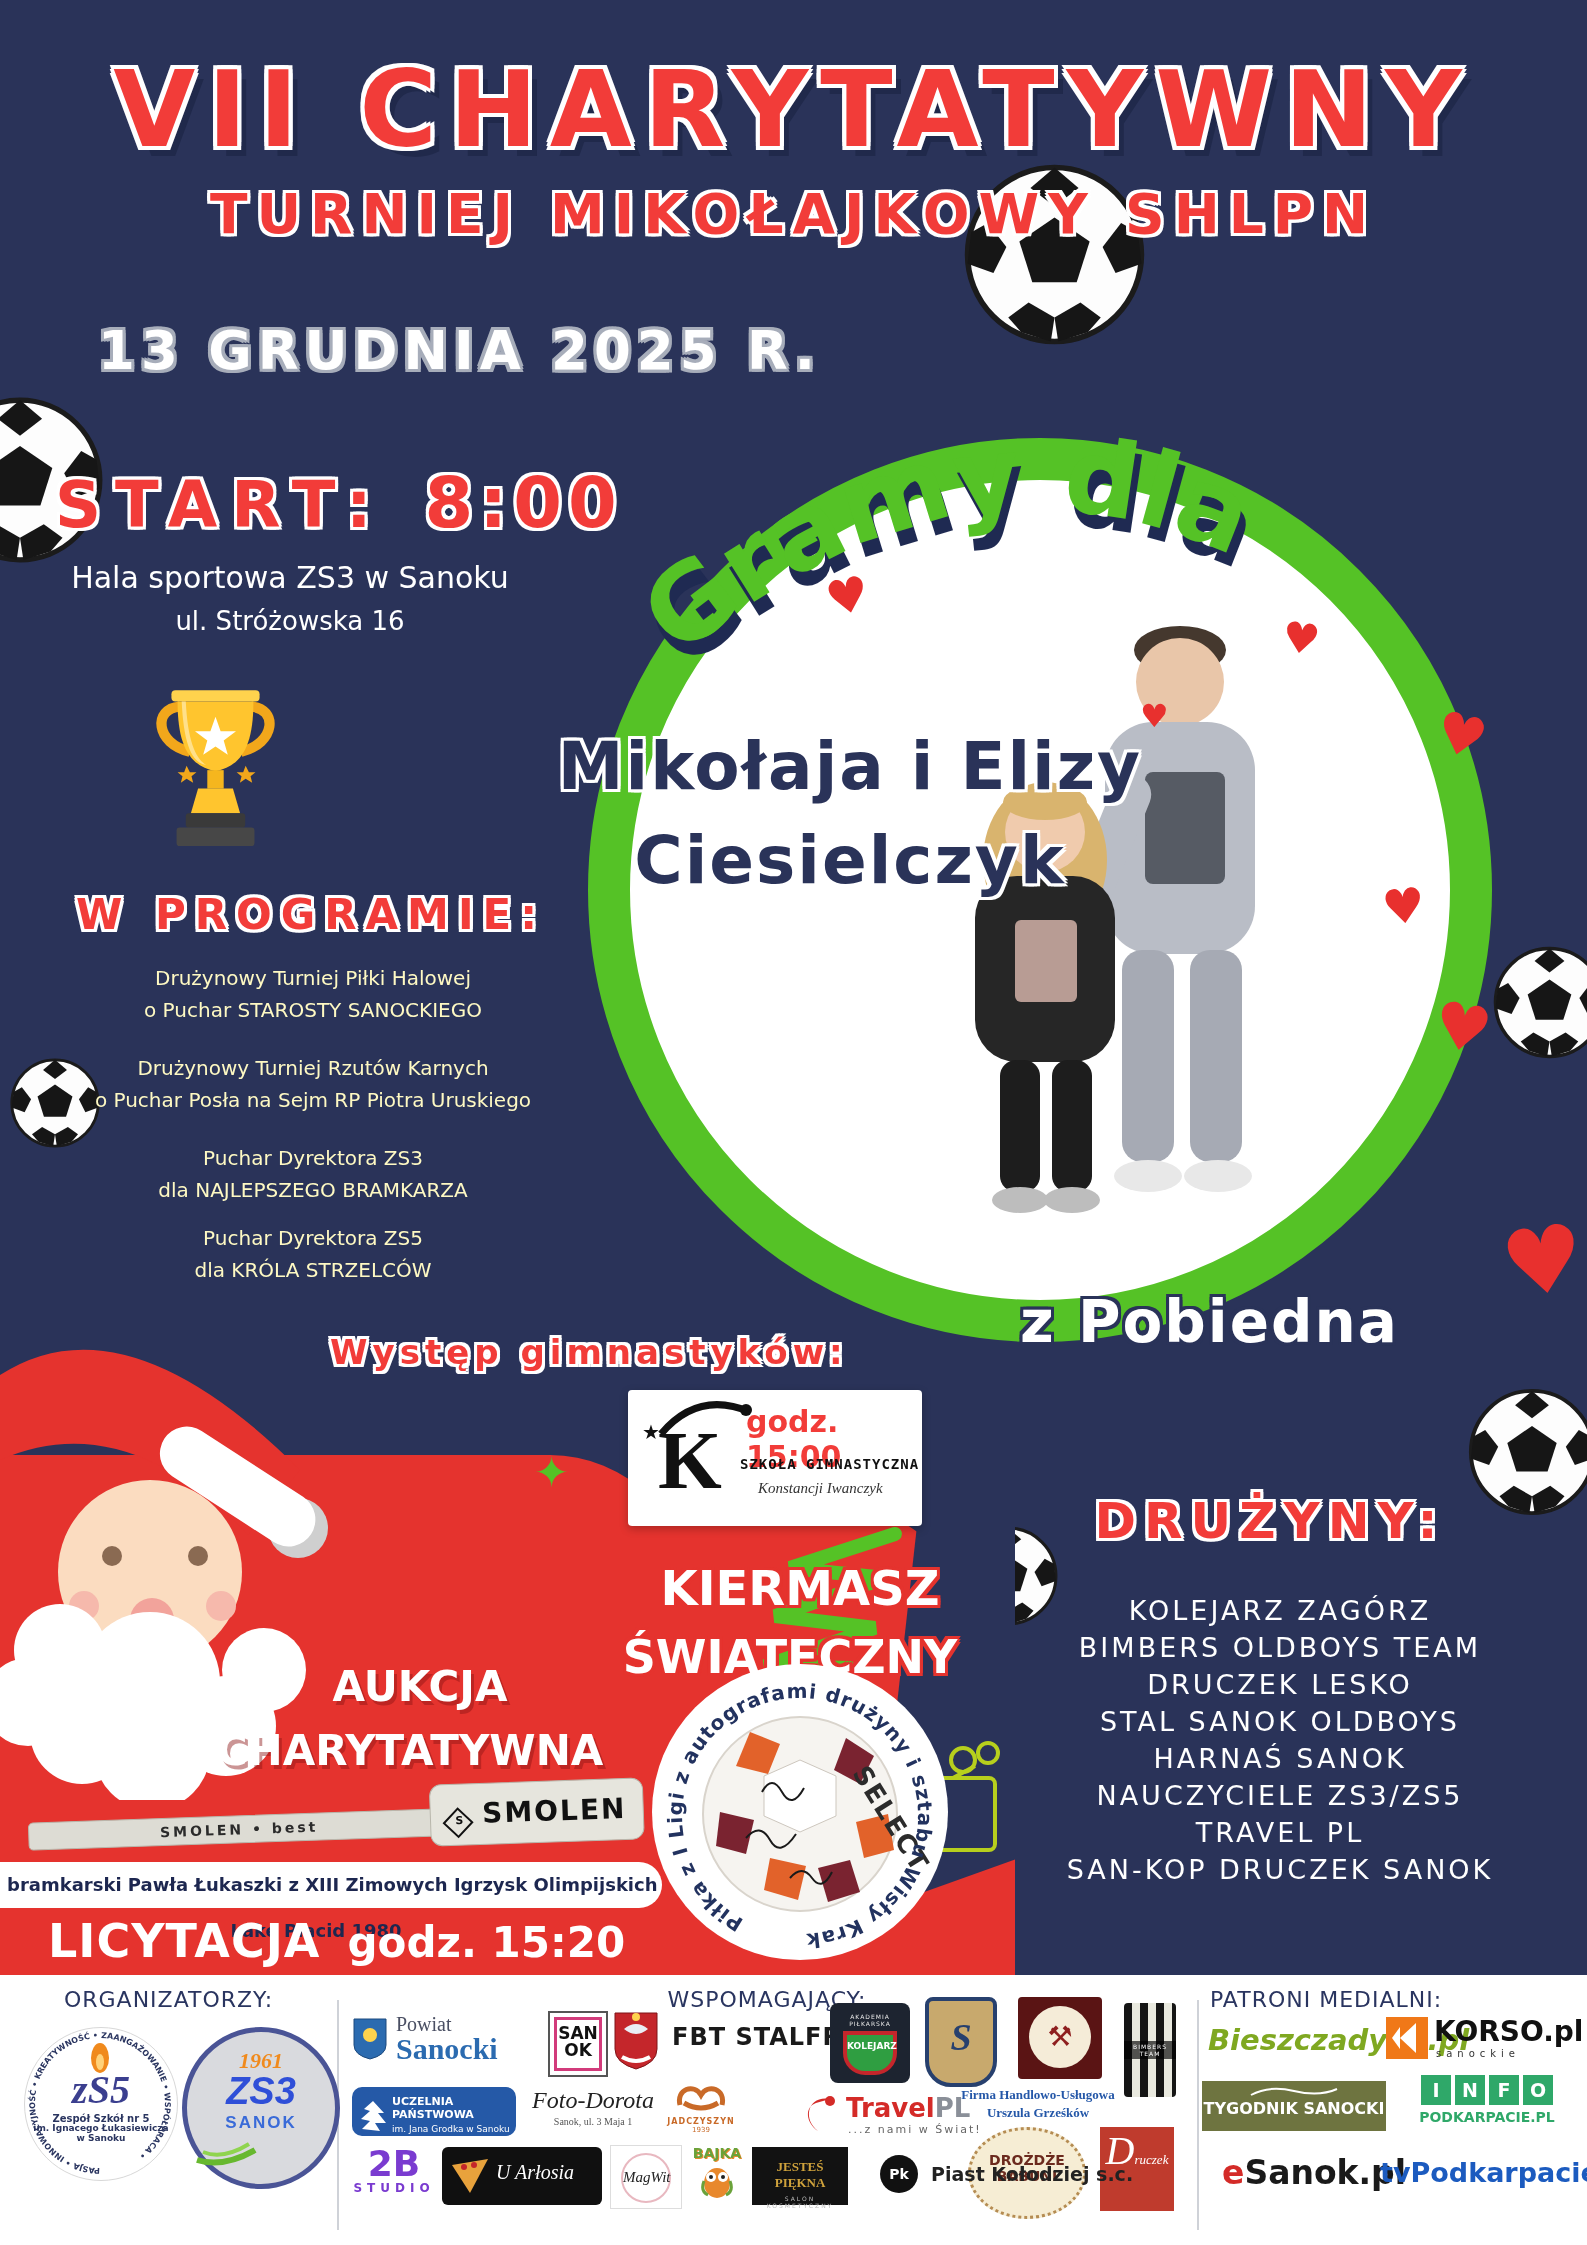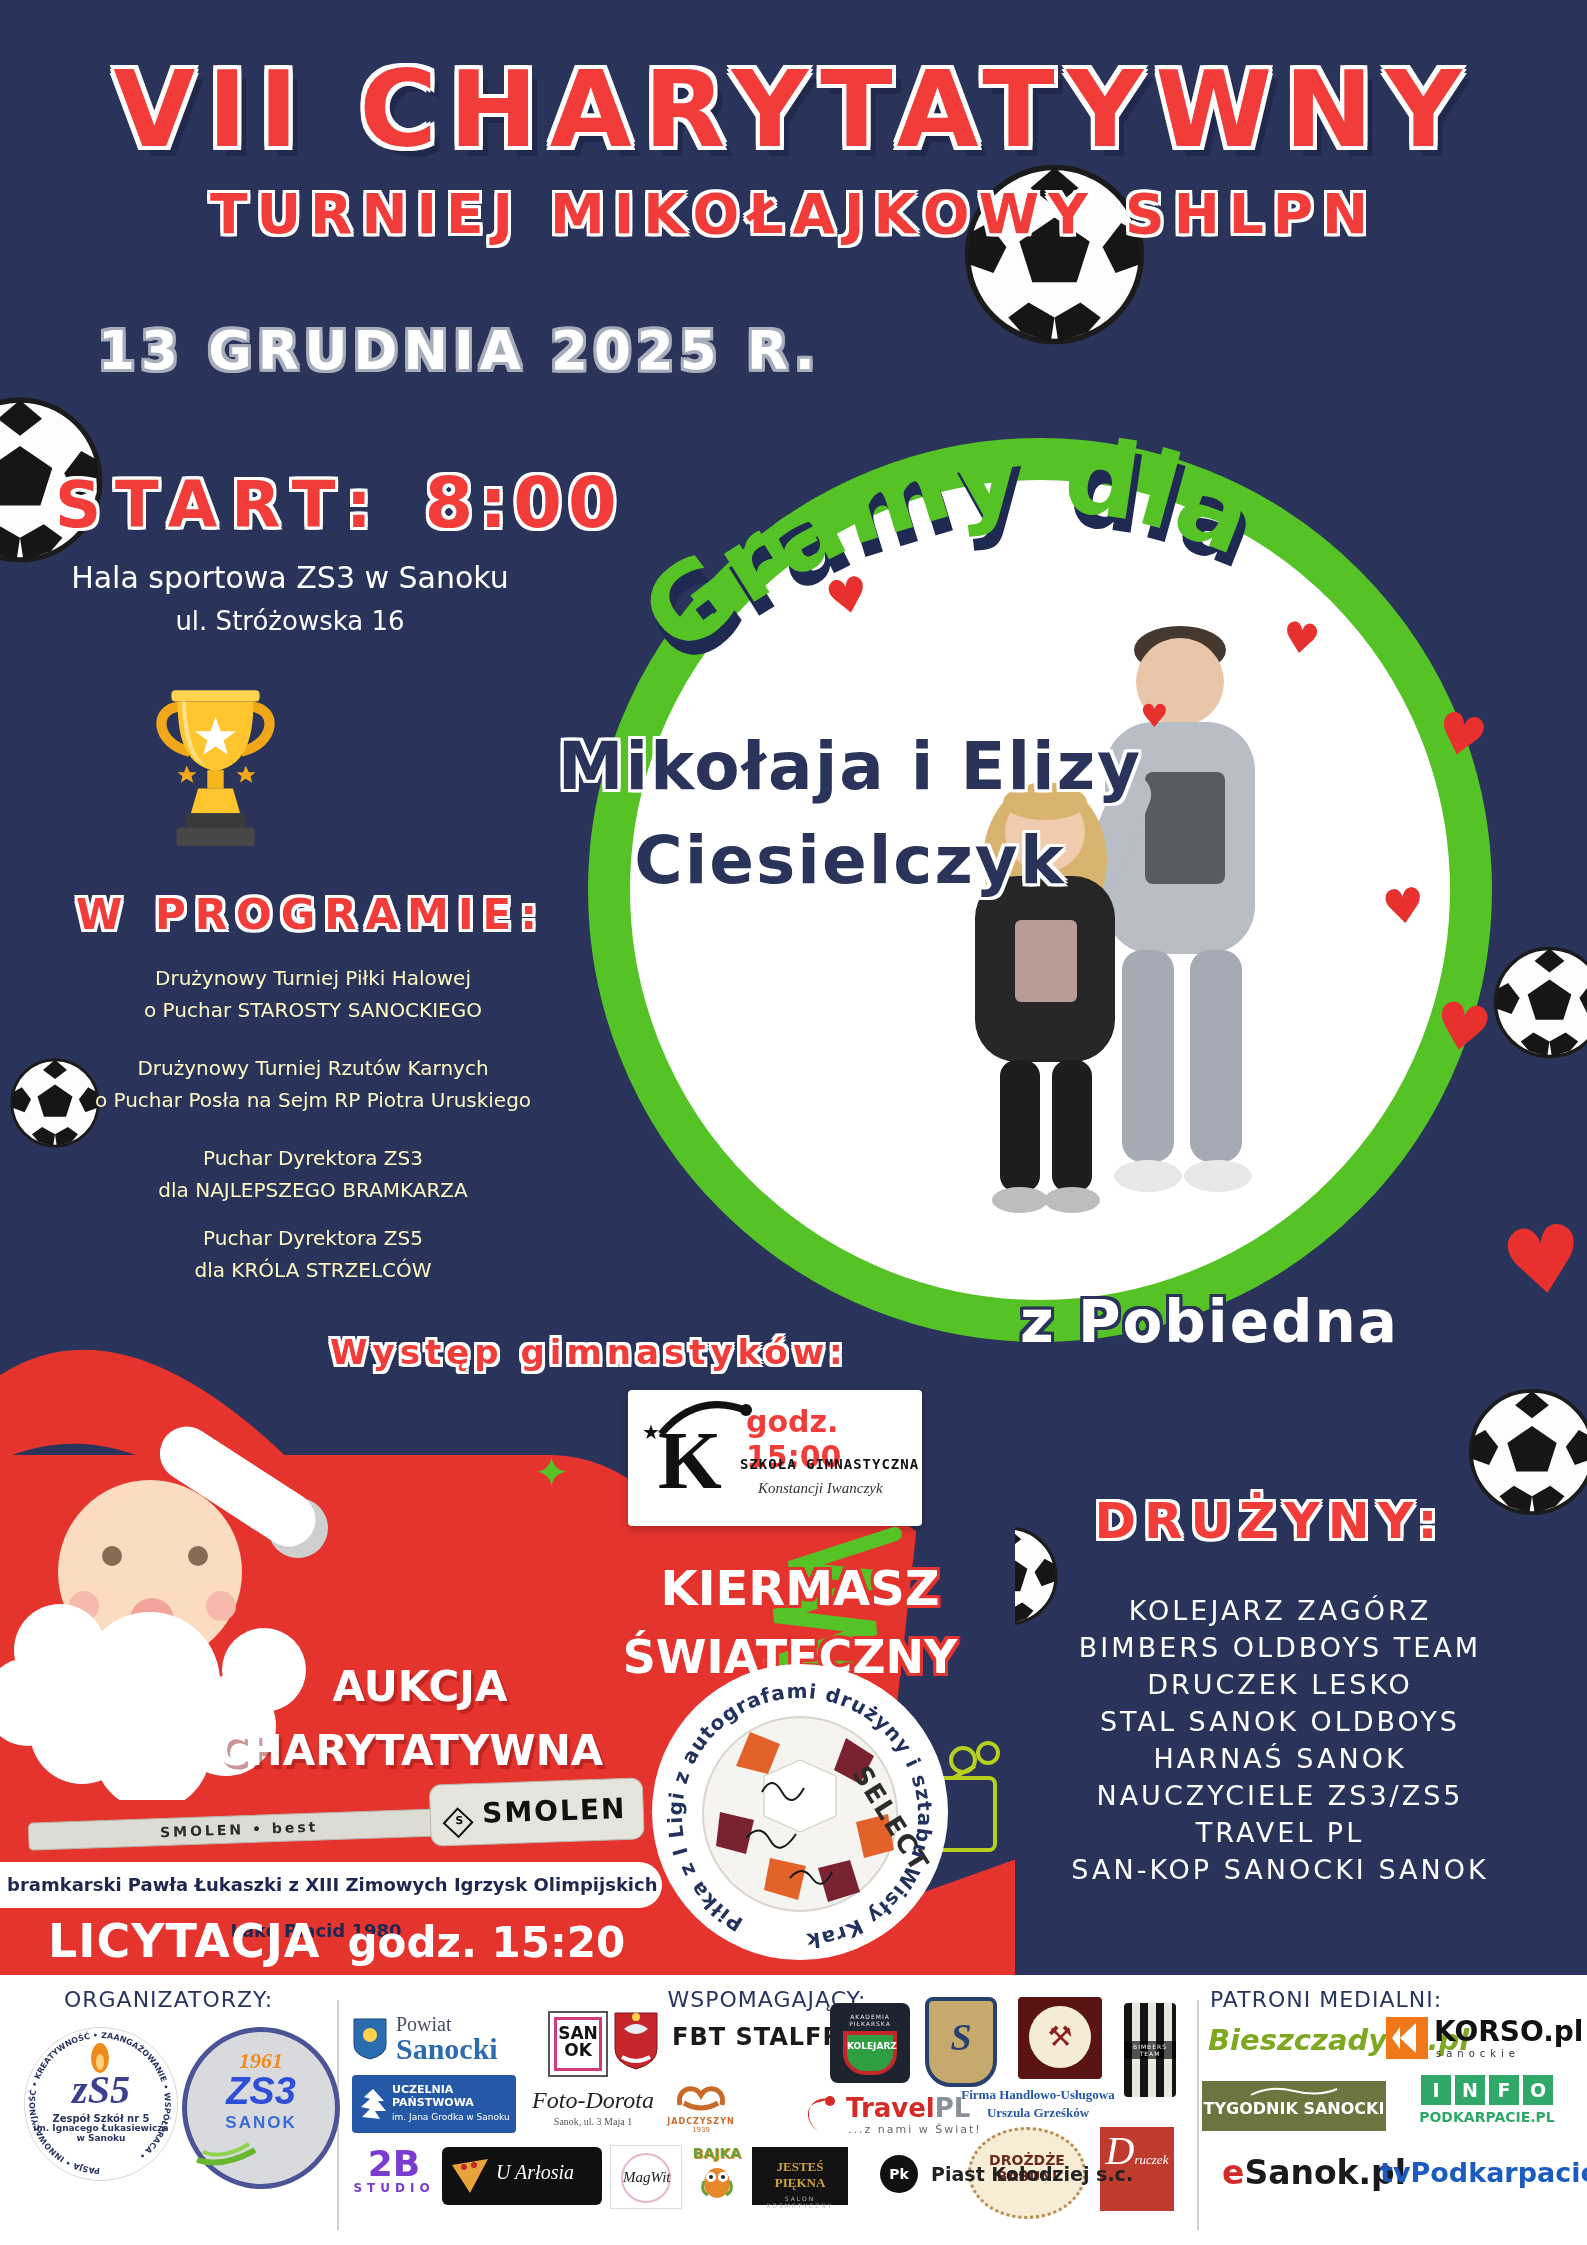--- a/index.html
+++ b/index.html
@@ -273,21 +273,21 @@
   <div class="abs red bold o-white center" style="left:1010px;top:1492px;width:520px;font-size:50px;letter-spacing:8px">DRUŻYNY:</div>
   <div class="abs center" style="left:1010px;top:1592px;width:540px;color:#fff;font-size:27px;
        letter-spacing:3px;line-height:37px">
     <div>KOLEJARZ ZAGÓRZ</div>
     <div>BIMBERS OLDBOYS TEAM</div>
     <div>DRUCZEK LESKO</div>
     <div>STAL SANOK OLDBOYS</div>
     <div>HARNAŚ SANOK</div>
     <div>NAUCZYCIELE ZS3/ZS5</div>
     <div>TRAVEL PL</div>
-    <div>SAN-KOP SANOCKI SANOK</div>
+    <div>SAN-KOP DRUCZEK SANOK</div>
   </div>
 
   <div class="abs" style="left:0;top:1975px;width:1587px;height:270px;background:#fff">
     <div class="abs" style="left:337px;top:25px;width:2px;height:230px;background:#cfd2d8"></div>
     <div class="abs" style="left:1197px;top:25px;width:2px;height:230px;background:#cfd2d8"></div>
 
     <div class="abs footer-head center" style="left:0;top:12px;width:337px">ORGANIZATORZY:</div>
     <div class="abs" style="left:24px;top:52px;width:152px;height:152px;border-radius:50%;background:#fff;
          border:1px solid #d8d8d8;text-align:center">
       <svg class="abs" style="left:0;top:0;width:150px;height:150px" viewBox="0 0 150 150">
@@ -349,21 +349,21 @@
     <div class="abs center" style="left:1018px;top:22px;width:84px;height:82px;background:#5a1414;border-radius:4px">
       <div style="width:62px;height:62px;margin:9px auto;background:#f5ecd8;border-radius:50%;line-height:62px;
            font-size:28px;color:#8e1f1f">⚒</div>
     </div>
     <div class="abs" style="left:1124px;top:28px;width:52px;height:94px;border-radius:4px;
          background:repeating-linear-gradient(90deg,#151515 0 8px,#e9e9df 8px 16px)">
       <div style="background:rgba(0,0,0,.65);color:#fff;font-size:6px;text-align:center;margin-top:38px;
            letter-spacing:1px;padding:2px 0">BIMBERS TEAM</div>
     </div>
 
-    <div class="abs" style="left:352px;top:100px;width:164px;height:58px;background:#2559a7;border-radius:4px;
+    <div class="abs" style="left:352px;top:112px;width:164px;height:49px;background:#2559a7;border-radius:10px;
          color:#fff;padding:8px 6px 0 40px;box-sizing:border-box">
       <svg class="abs" style="left:6px;top:12px;width:30px;height:34px" viewBox="0 0 30 34">
           <path d="M15 2 L26 14 L20 14 L28 24 L17 24 L22 32 L4 30 L12 22 L3 20 L12 12 L6 10 Z" fill="#fff"></path>
         </svg>
       <div style="font-size:11px;font-weight:bold">UCZELNIA PAŃSTWOWA</div>
       <div style="font-size:9px;margin-top:3px">im. Jana Grodka w Sanoku</div>
     </div>
     <div class="abs center" style="left:528px;top:112px;width:130px">
       <div style="font:italic 24px 'Liberation Serif',serif;color:#222">Foto-Dorota</div>
       <div style="font:10px 'Liberation Serif',serif;color:#555;margin-top:2px">Sanok,  ul. 3 Maja 1</div>

